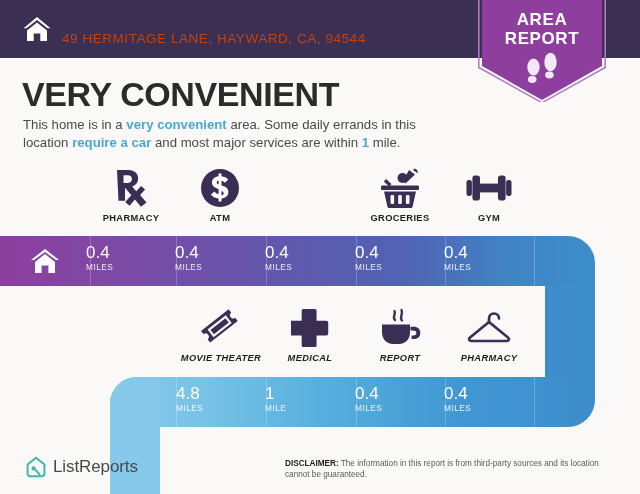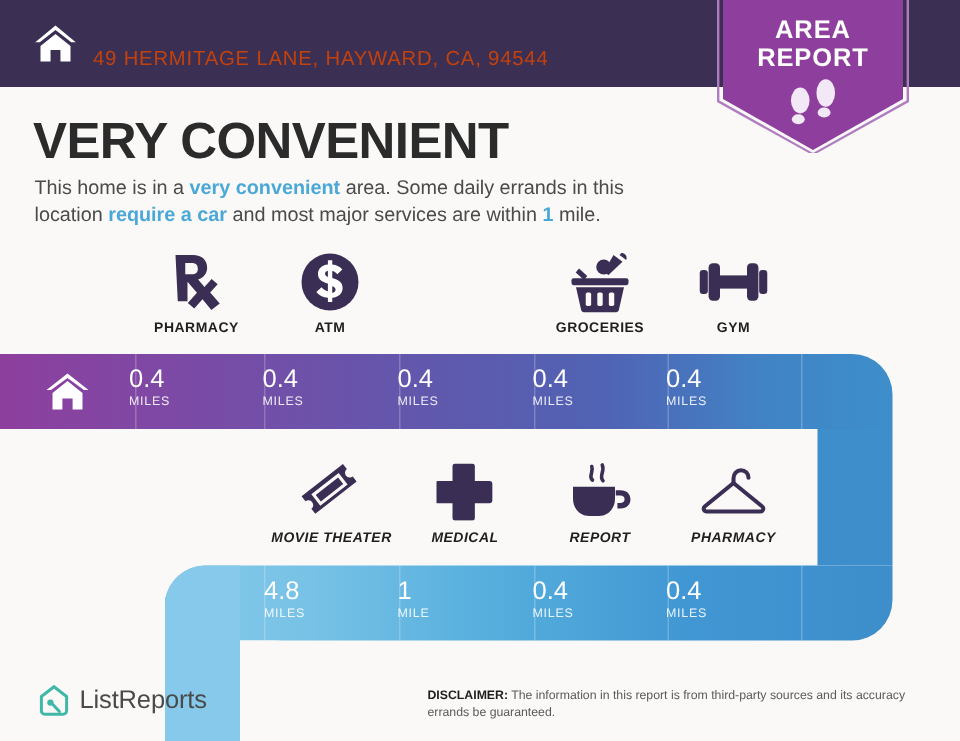--- a/index.html
+++ b/index.html
@@ -418,15 +418,15 @@
 
   <div class="footer-logo">
     <svg width="20" height="22" viewBox="0 0 20 22">
       <path d="M10 1.8 L18.4 8.4 v9.5 a2.3 2.3 0 0 1 -2.3 2.3 H3.9 a2.3 2.3 0 0 1 -2.3 -2.3 V8.4 Z" fill="none" stroke="#3fb8a8" stroke-width="2"></path>
       <circle cx="7.6" cy="12.4" r="2.1" fill="#3fb8a8"></circle>
       <path d="M9.4 13.8 L13.6 18.4" stroke="#3fb8a8" stroke-width="2" stroke-linecap="round"></path>
     </svg>
     <div class="footer-logo-text">ListReports</div>
   </div>
 
-  <div class="disclaimer"><b>DISCLAIMER:</b><span> The information in this report is from third-party sources and its accuracy errands be guaranteed.</span></div>
+  <div class="disclaimer"><b>DISCLAIMER:</b><span> The information in this report is from third-party sources and its location cannot be guaranteed.</span></div>
 
 </div>
 
 </body></html>

